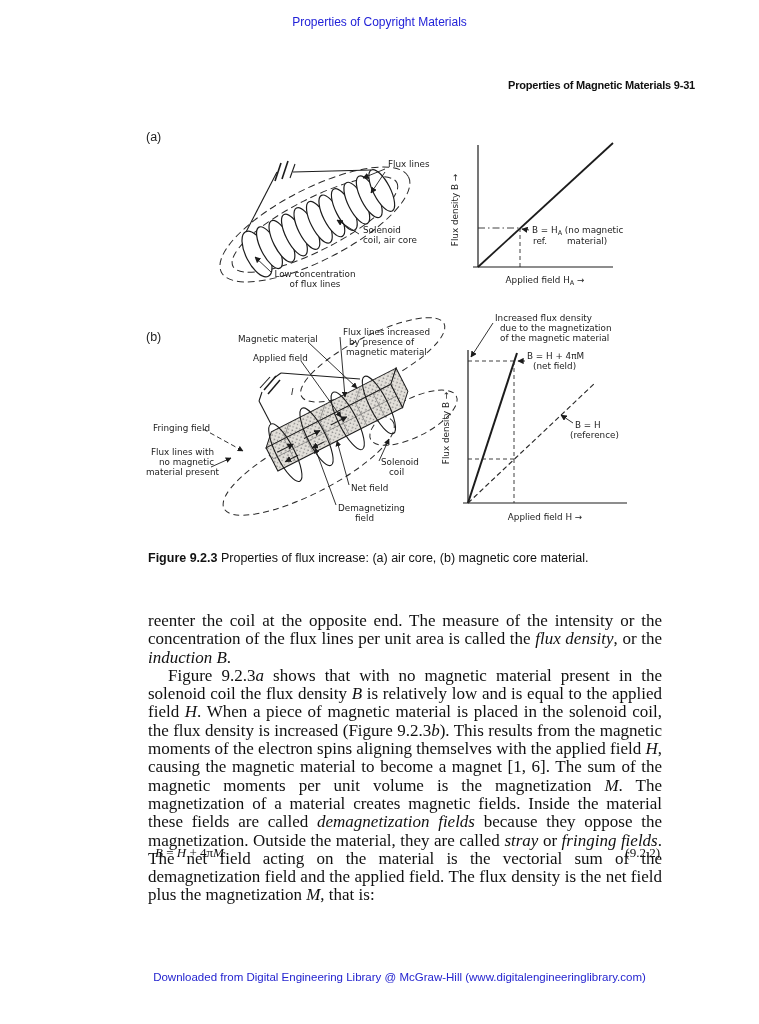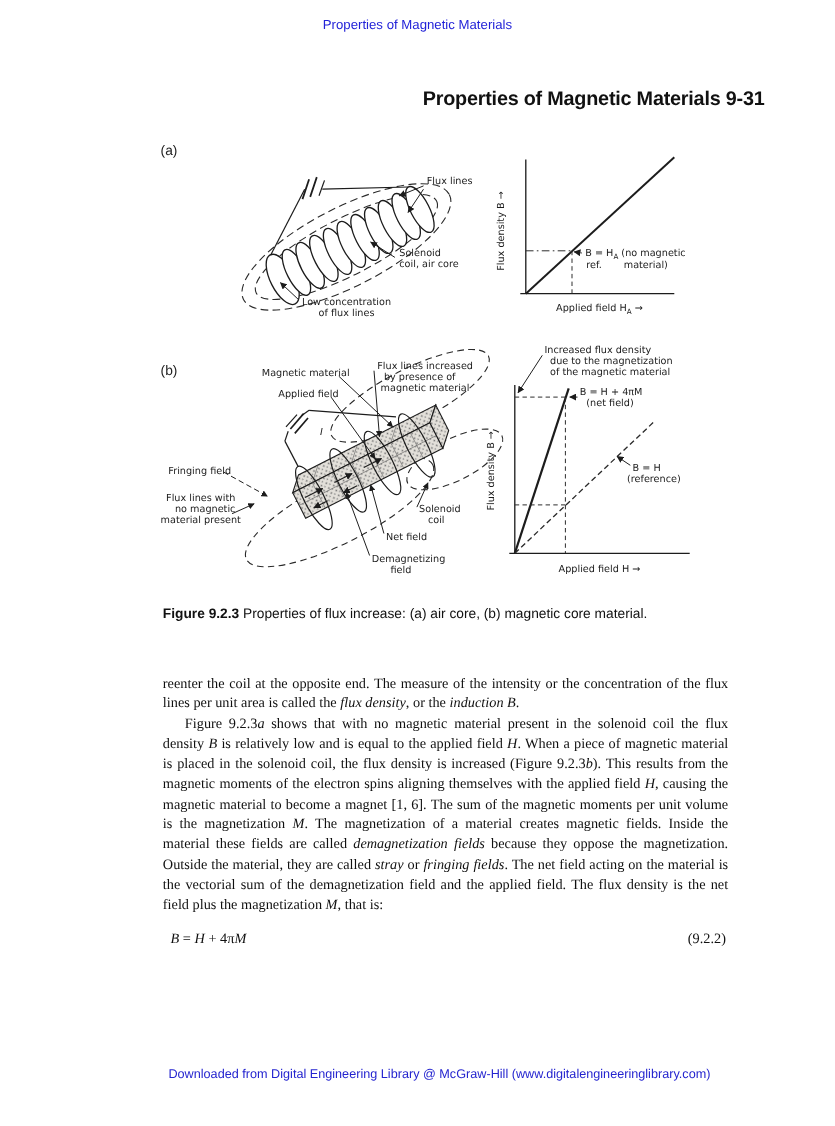--- a/index.html
+++ b/index.html
@@ -1,46 +1,46 @@
 <!DOCTYPE html>
 <html><head>
 <meta charset="utf-8">
 <style>
   html,body{margin:0;padding:0;background:#ffffff;}
   .page{position:relative;width:759px;height:1024px;background:#fff;overflow:hidden;
         font-family:"Liberation Serif",serif;color:#141414;}
   .top-link{position:absolute;top:15px;left:0;width:759px;text-align:center;
             font-family:"Liberation Sans",sans-serif;font-size:12px;color:#2222d8;}
   .running-title{position:absolute;top:79px;right:64px;
-            font-family:"Liberation Sans",sans-serif;font-weight:bold;font-size:18px;
+            font-family:"Liberation Sans",sans-serif;font-weight:bold;font-size:11px;
             letter-spacing:-0.2px;color:#111;}
   .fig-label{position:absolute;font-family:"Liberation Sans",sans-serif;font-size:12.5px;color:#222;}
   .fig-label.a{left:146px;top:130px;}
   .fig-label.b{left:146px;top:330px;}
   svg{position:absolute;overflow:visible;}
   svg text{font-family:"DejaVu Sans",sans-serif;font-size:8.8px;fill:#1c1c1c;}
   .caption{position:absolute;left:148px;top:551px;width:520px;
            font-family:"Liberation Sans",sans-serif;font-size:12.5px;color:#111;}
   .caption b{font-weight:bold;}
   .bodytext{position:absolute;left:148px;top:612px;width:514px;
-            font-size:13px;line-height:18.3px;text-align:justify;color:#101010;}
+            font-size:17px;line-height:18.3px;text-align:justify;color:#101010;}
   .bodytext p{margin:0;}
   .bodytext p.indent{text-indent:20px;}
   .equation-row{position:absolute;left:155px;top:845px;width:505px;display:flex;
                 justify-content:space-between;font-size:13px;color:#101010;}
   .where-line{position:absolute;left:148px;top:884px;width:514px;font-size:12.2px;color:#101010;}
   .footer{position:absolute;left:0;top:971px;width:759px;text-align:center;
           font-family:"Liberation Sans",sans-serif;font-size:11.5px;line-height:13.6px;color:#2424cf;padding-left:20px;}
 </style>
 </head>
 <body>
 
 <div class="page">
 
-  <div class="top-link">Properties of Magnetic Materials</div>
+  <div class="top-link">Properties of Copyright Materials</div>
 
   <div class="running-title">Properties of Magnetic Materials 9-31</div>
 
   <span class="fig-label a">(a)</span>
   <span class="fig-label b">(b)</span>
 
   <svg style="left:215px;top:136px" width="240" height="170" viewBox="0 0 240 170">
     <defs>
       <marker id="aA" viewBox="0 0 10 10" refX="9" refY="5" markerWidth="7" markerHeight="7" orient="auto-start-reverse">
         <path d="M0,0L10,5L0,10z" fill="#1c1c1c"></path>

